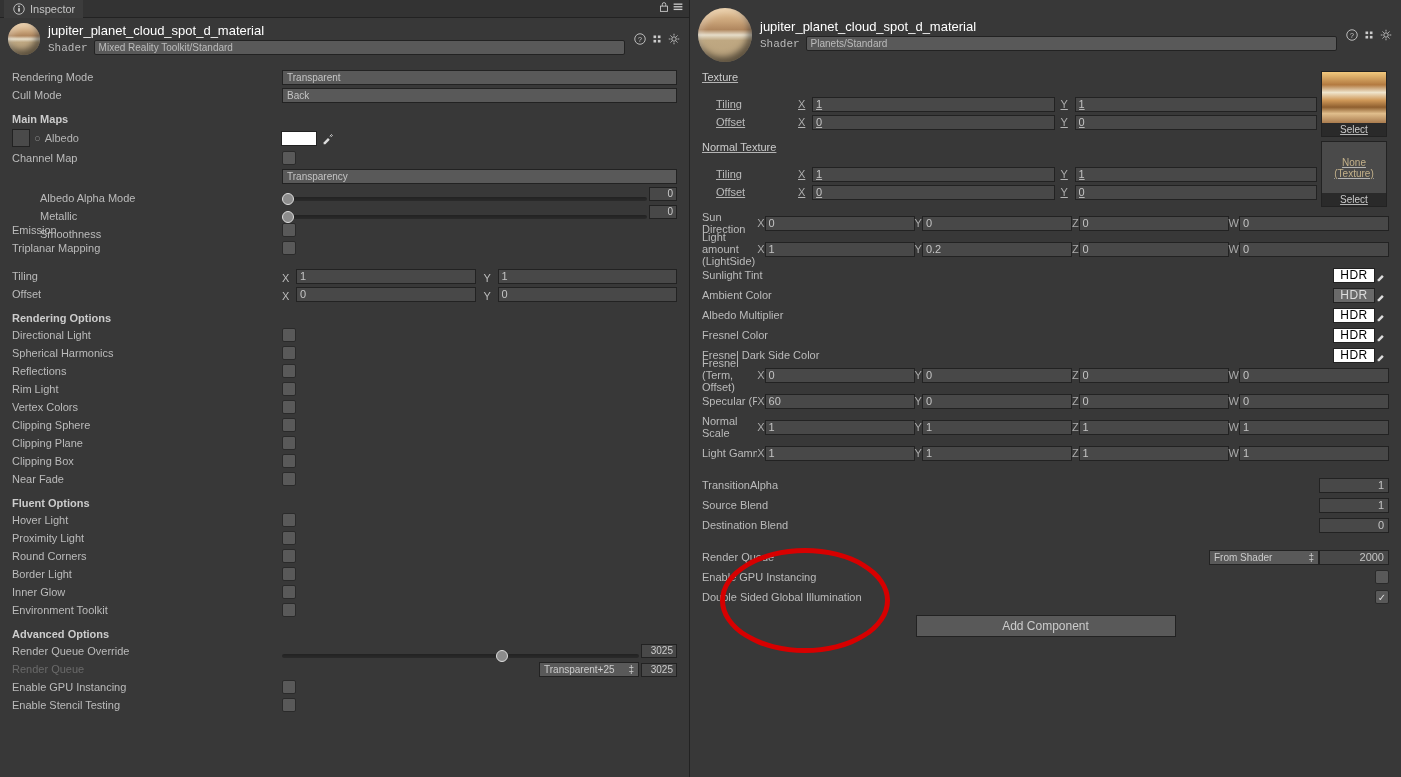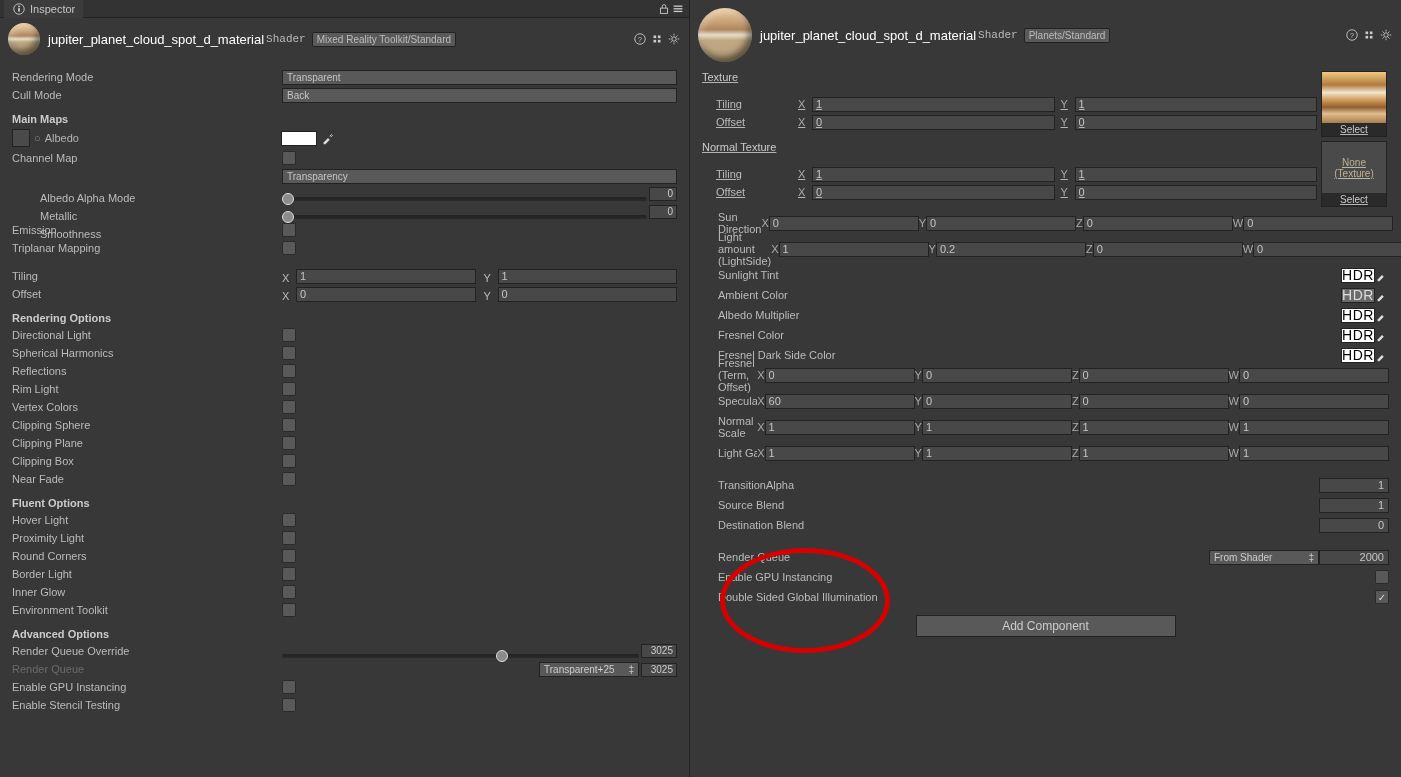--- a/index.html
+++ b/index.html
@@ -15,21 +15,21 @@
 }
 .panel { background: #383838; overflow-y: auto; }
 .panel-left { width: 690px; border-right: 1px solid #222; }
 .panel-right { width: 711px; position: relative; }
 
 
 .tab-header {
   background: #333;
   border-bottom: 1px solid #222;
   display: flex;
-  align-items: center;
+  align-items: flex-start;
   height: 18px;
   padding: 0 4px;
 }
 .tab-header .tab {
   background: #3c3c3c;
   padding: 2px 8px;
   color: #c4c4c4;
   display: flex;
   align-items: center;
   gap: 4px;
@@ -46,21 +46,21 @@
   gap: 8px;
 }
 .mat-thumb {
   width: 32px; height: 32px;
   border-radius: 50%;
   background: linear-gradient(180deg,#e8c79a 0%,#c9a378 25%,#b0875f 40%,#e6ddc9 50%,#bfa882 60%,#b8a17c 100%);
   box-shadow: inset 2px 5px 6px rgba(255,255,255,.25), inset -3px -5px 6px rgba(0,0,0,.5);
   flex-shrink: 0;
 }
 .mat-thumb.big { width: 54px; height: 54px; }
-.mat-title-block { flex: 1; display: flex; flex-direction: row; gap: 2px; }
+.mat-title-block { flex: 1; display: flex; flex-direction: column; gap: 2px; }
 .mat-title { color: #fff; font-size: 13px; }
 .shader-row { display: flex; align-items: center; gap: 6px; }
 .shader-label { color: #bbb; font-size: 11px; font-family: Liberation Mono, monospace; }
 .shader-dd {
   flex: 1;
   background: #595959;
   border: 1px solid #222;
   border-radius: 2px;
   color: #bbb;
   font-size: 10px;
@@ -139,28 +139,28 @@
   height: 15px;
   background: #484848;
   border: 1px solid #222;
   color: #c4c4c4;
   font-size: 11px;
   padding: 0 3px;
 }
 
 
 .r-prop-row { display: flex; align-items: center; height: 20px; padding: 0 12px; }
-.r-label { width: 270px; color: #bbb; margin-left: 16px; }
+.r-label { width: 270px; color: #bbb; }
 .r-sublabel { width: 96px; color: #bbb; padding-left: 14px; }
 .r-ax { width: 14px; color: #aaa; }
 .r-input { flex: 1; height: 15px; background: #484848; border: 1px solid #222; color: #c4c4c4; padding: 0 3px; font-size: 11px; }
 .hdr-btn {
-  width: 34px; height: 15px;
+  width: 42px; height: 15px;
   background: #fff; color: #000;
-  font-size: 14px; letter-spacing: .5px;
+  font-size: 12px; letter-spacing: .5px;
   display: flex; align-items: center; justify-content: center;
   border: 1px solid #222;
 }
 .hdr-btn.dim { background: #6a6a6a; color: #ddd; }
 .r-num-box {
   width: 70px;
   height: 15px;
   background: #484848;
   border: 1px solid #222;
   color: #c4c4c4;

